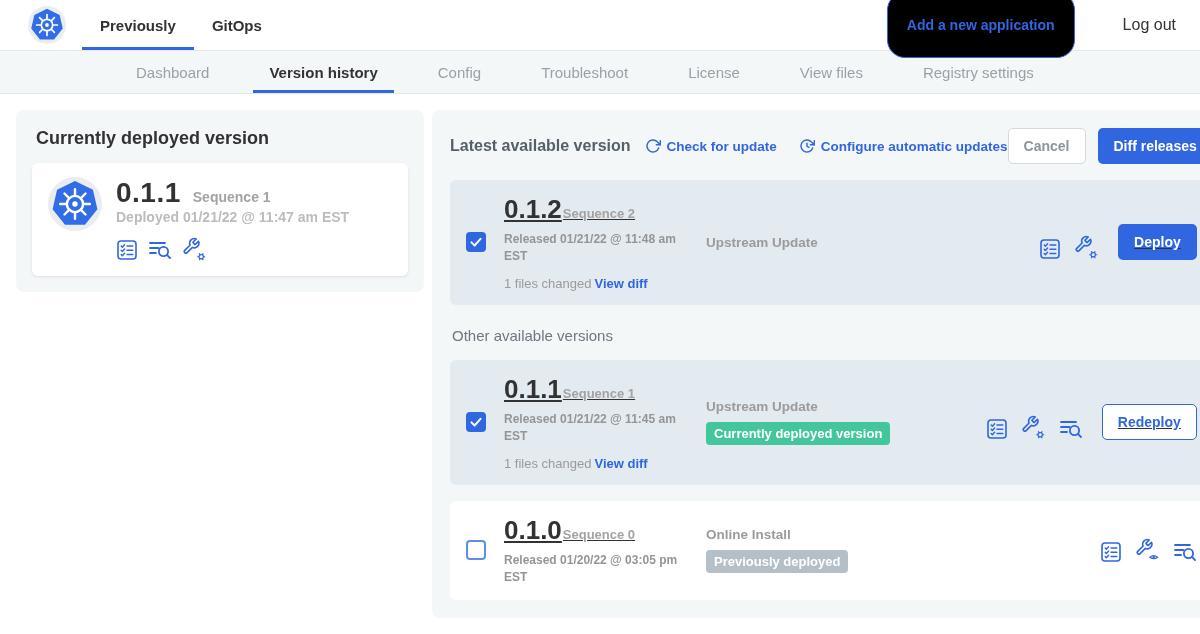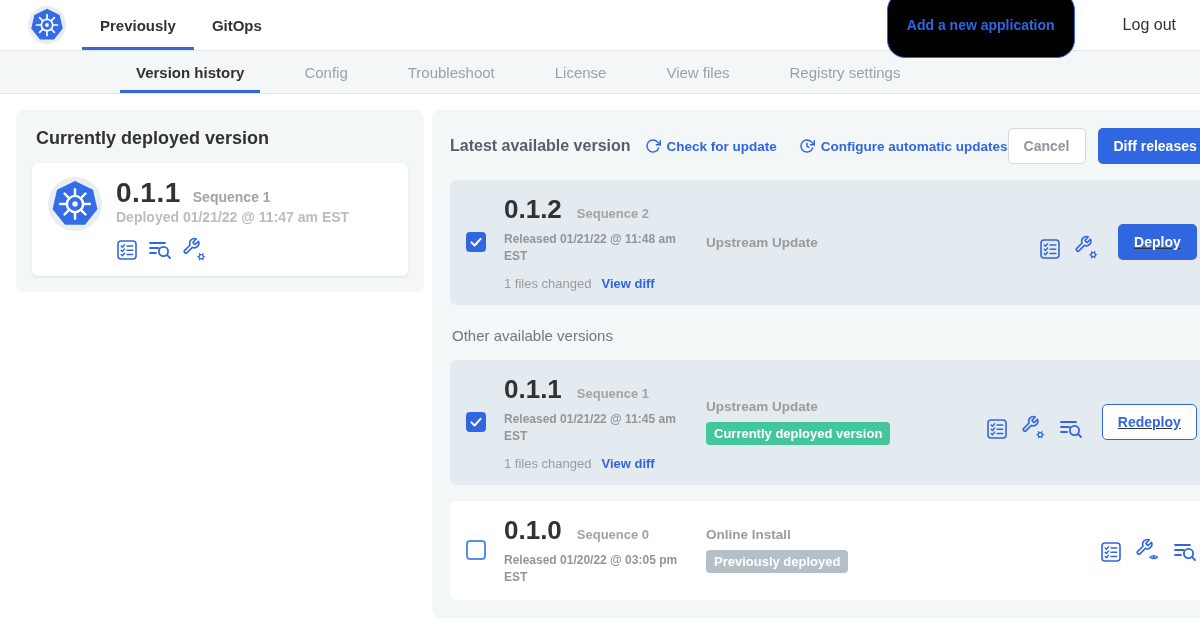--- a/index.html
+++ b/index.html
@@ -60,25 +60,25 @@
   .btn-primary { background:#3066e0; color:#fff; }
   .btn-outline { background:#fff; border-color:#3066e0; color:#3066e0; }
 
   .version-row { display:flex; align-items:center; border-radius:6px; padding:14px 16px; margin-top:16px; }
   .version-row.selected { background:#e3eaf0; }
   .version-row.plain { background:#fff; }
   .checkbox { width:20px; height:20px; border-radius:4px; flex:none; cursor:pointer; }
   .checkbox.checked { background:#3066e0; display:flex; align-items:center; justify-content:center; }
   .checkbox.unchecked { background:#fff; border:2px solid #5b8def; }
   .v-block { margin-left:18px; width:200px; flex:none; }
-  .v-line { display:flex; align-items:baseline; gap:15px; }
+  .v-line { display:flex; align-items:baseline; gap:1px;text-decoration:underline; }
   .v-num { font-size:26px; font-weight:700; color:#323232; }
   .v-seq { font-size:13px; color:#a3a3a3; font-weight:600; }
   .v-released { font-size:12px; color:#959595; font-weight:700; margin-top:6px; max-width:198px; line-height:1.45; }
-  .v-files { display:flex; gap:10px; margin-top:10px; font-size:13px; align-items:baseline; }
+  .v-files { display:flex; gap:3px; margin-top:10px; font-size:13px; align-items:baseline; }
   .files-changed { color:#9b9b9b; }
   .view-diff { color:#3066e0; font-weight:700; cursor:pointer; }
   .src-block { flex:1; padding-left:2px; }
   .src-label { font-size:13.5px; font-weight:700; color:#9b9b9b; }
   .badge { display:inline-block; margin-top:8px; padding:4px 8px; border-radius:4px;
            font-size:13px; font-weight:700; color:#fff; }
   .badge.green { background:#44c69d; }
   .badge.gray  { background:#b5bfc7; }
   .row-actions { display:flex; align-items:flex-end; gap:13px;text-decoration:underline; }
   .row-actions .btn { margin-left:6px; }
@@ -180,20 +180,23 @@
   <div class="top-tab">
     <span>GitOps</span>
   </div>
   <div class="topnav-right">
     <button class="add-app-btn">Add a new application</button>
     <span class="logout">Log out</span>
   </div>
 </div>
 
 <div class="subnav">
+  <div class="sub-tab">
+      <span>Dashboard</span>
+    </div>
   <div class="sub-tab active">
       <span>Version history</span>
     </div>
   <div class="sub-tab">
       <span>Config</span>
     </div>
   <div class="sub-tab">
       <span>Troubleshoot</span>
     </div>
   <div class="sub-tab">

